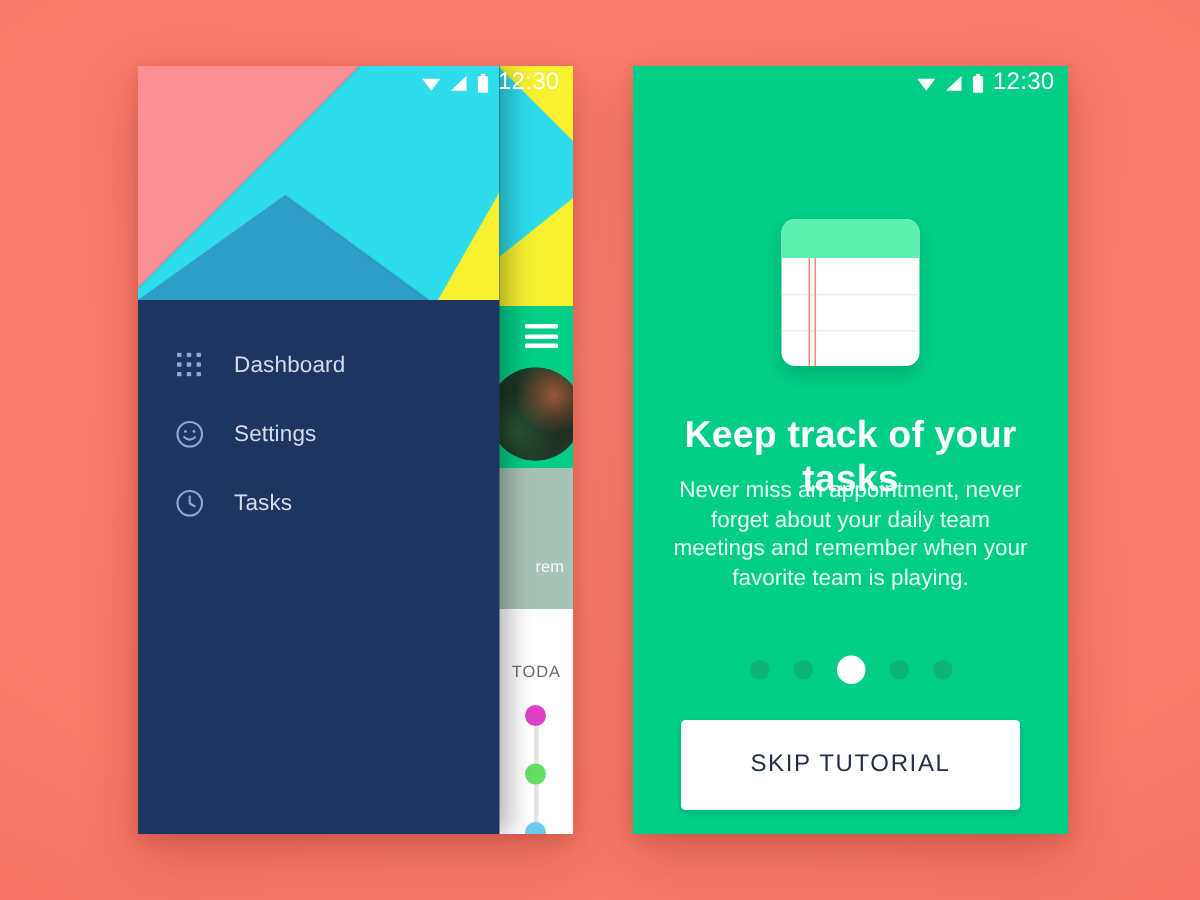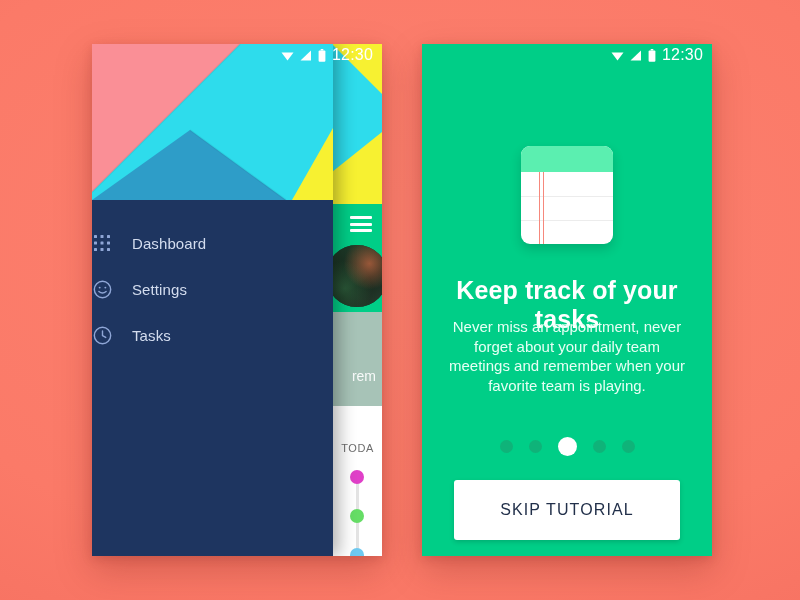--- a/index.html
+++ b/index.html
@@ -107,21 +107,21 @@
   }
   .under-gray {
     position: absolute;
     left: 0; top: 108px;
     width: 290px; height: 94px;
     background: #A7C3B7;
   }
   .under-gray-label {
     position: absolute;
     right: 6px; bottom: 22px;
-    font-size: 14px;
+    font-size: 11px;
     color: rgba(255,255,255,0.92);
     white-space: nowrap;
   }
   .under-white {
     position: absolute;
     left: 0; top: 202px;
     width: 290px; height: 150px;
     background: #fff;
   }
   .under-today {
@@ -171,20 +171,21 @@
   .drawer-menu {
     position: absolute;
     left: 0; top: 156px;
     right: 0;
     padding-top: 20px;
   }
   .menu-item {
     display: flex;
     align-items: center;
     height: 46px;
+    padding-left: 24px;
     gap: 20px;
     cursor: pointer;
   }
   .menu-item .mi-icon {
     width: 20px; height: 20px;
     flex: 0 0 20px;
     display: flex;
     align-items: center;
     justify-content: center;
     color: #8FA6D6;

